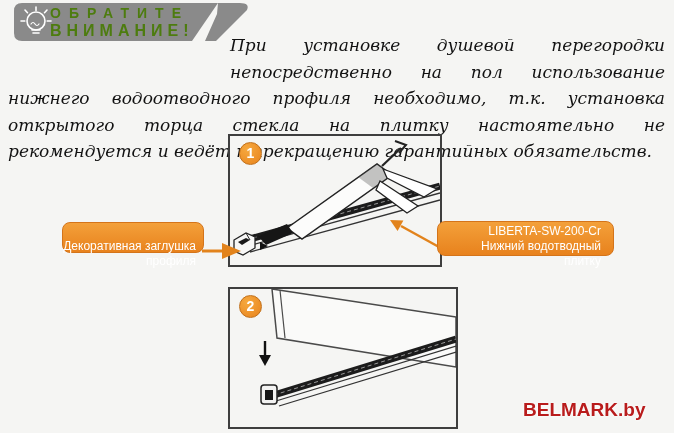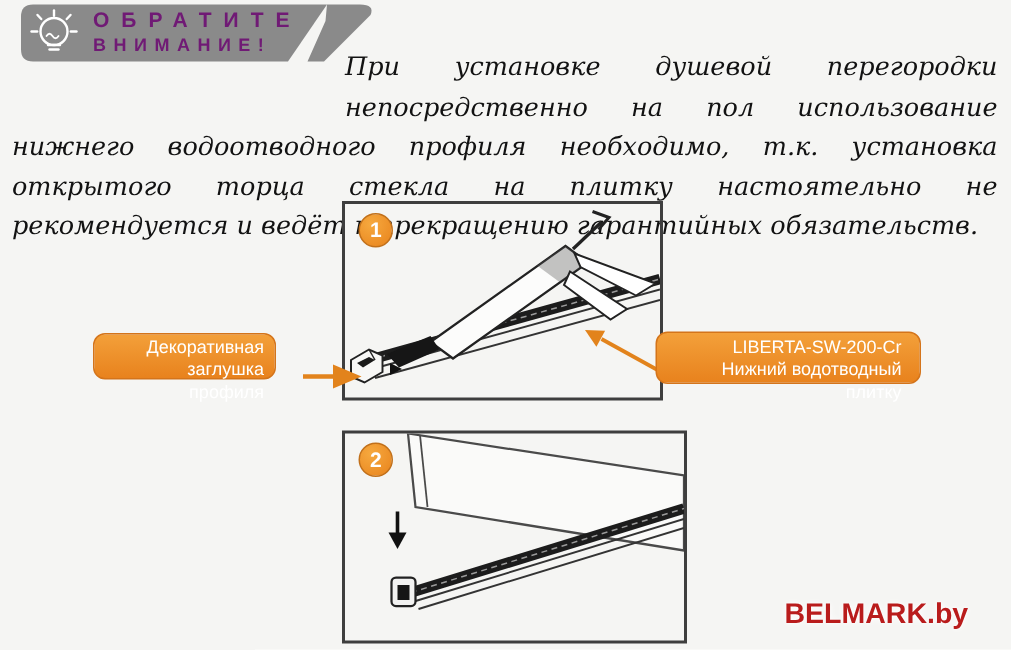--- a/index.html
+++ b/index.html
@@ -2,43 +2,43 @@
 <html><head>
 <meta charset="utf-8">
 <style>
   html,body{margin:0;padding:0;}
   body{font-family:"Liberation Sans",sans-serif;}
   .page{position:relative;width:674px;height:433px;background:#f5f5f3;overflow:hidden;}
 
   
   .badge{position:absolute;left:6px;top:0;width:250px;height:44px;}
   .badge svg{position:absolute;left:0;top:0;}
-  .badge-text{position:absolute;left:56px;top:5px;color:#701a75;font-weight:bold;}
+  .badge-text{position:absolute;left:44px;top:5px;color:#4d7c0f;font-weight:bold;}
   .badge-line1{font-size:14px;letter-spacing:8px;line-height:17px;white-space:nowrap;}
-  .badge-line2{font-size:12px;letter-spacing:5px;line-height:17px;white-space:nowrap;}
+  .badge-line2{font-size:16px;letter-spacing:5px;line-height:17px;white-space:nowrap;}
 
   
   .notice{position:absolute;left:0;top:0;width:674px;box-sizing:border-box;
           padding:32px 9px 0 8px;font-family:"DejaVu Serif","Liberation Serif",serif;
           font-style:italic;font-size:17px;line-height:26.5px;color:#121212;text-align:justify;}
   .badge-spacer{float:left;width:222px;height:30px;}
 
   
   .dbox{position:absolute;border:2px solid #3e3e3e;box-sizing:border-box;background:transparent;}
   .dbox svg{position:absolute;left:0;top:0;}
   .step-num{position:absolute;left:9px;top:6px;width:23px;height:23px;border-radius:50%;
             background:radial-gradient(circle at 35% 30%,#f6a93f,#e8831c);
             border:1.5px solid #c1701a;box-sizing:border-box;color:#fff;font-weight:bold;
             font-size:14px;line-height:20px;text-align:center;}
 
   
   .callout{position:absolute;box-sizing:border-box;border-radius:8px;color:#fff;
            background:linear-gradient(180deg,#f3a03a,#e8821d);border:1px solid #d4741a;
            font-size:12px;line-height:15px;z-index:6;}
-  .callout-left{left:62px;top:222px;width:122px;height:31px;text-align:right;padding:1px 7px 0 0;}
+  .callout-left{left:62px;top:222px;width:142px;height:31px;text-align:right;padding:16px 7px 0 0;}
   .callout-right{left:437px;top:221px;width:177px;height:35px;text-align:right;padding:2px 12px 0 8px;}
 
   .arrow-layer{position:absolute;left:0;top:0;z-index:5;pointer-events:none;}
 
   
   .watermark{position:absolute;left:523px;top:399px;font-size:19px;font-weight:bold;color:#b91c1c;
              text-shadow:0 0 5px rgba(255,255,255,.95),0 0 2px rgba(255,255,255,.9);}
 </style>
 </head>
 <body>

